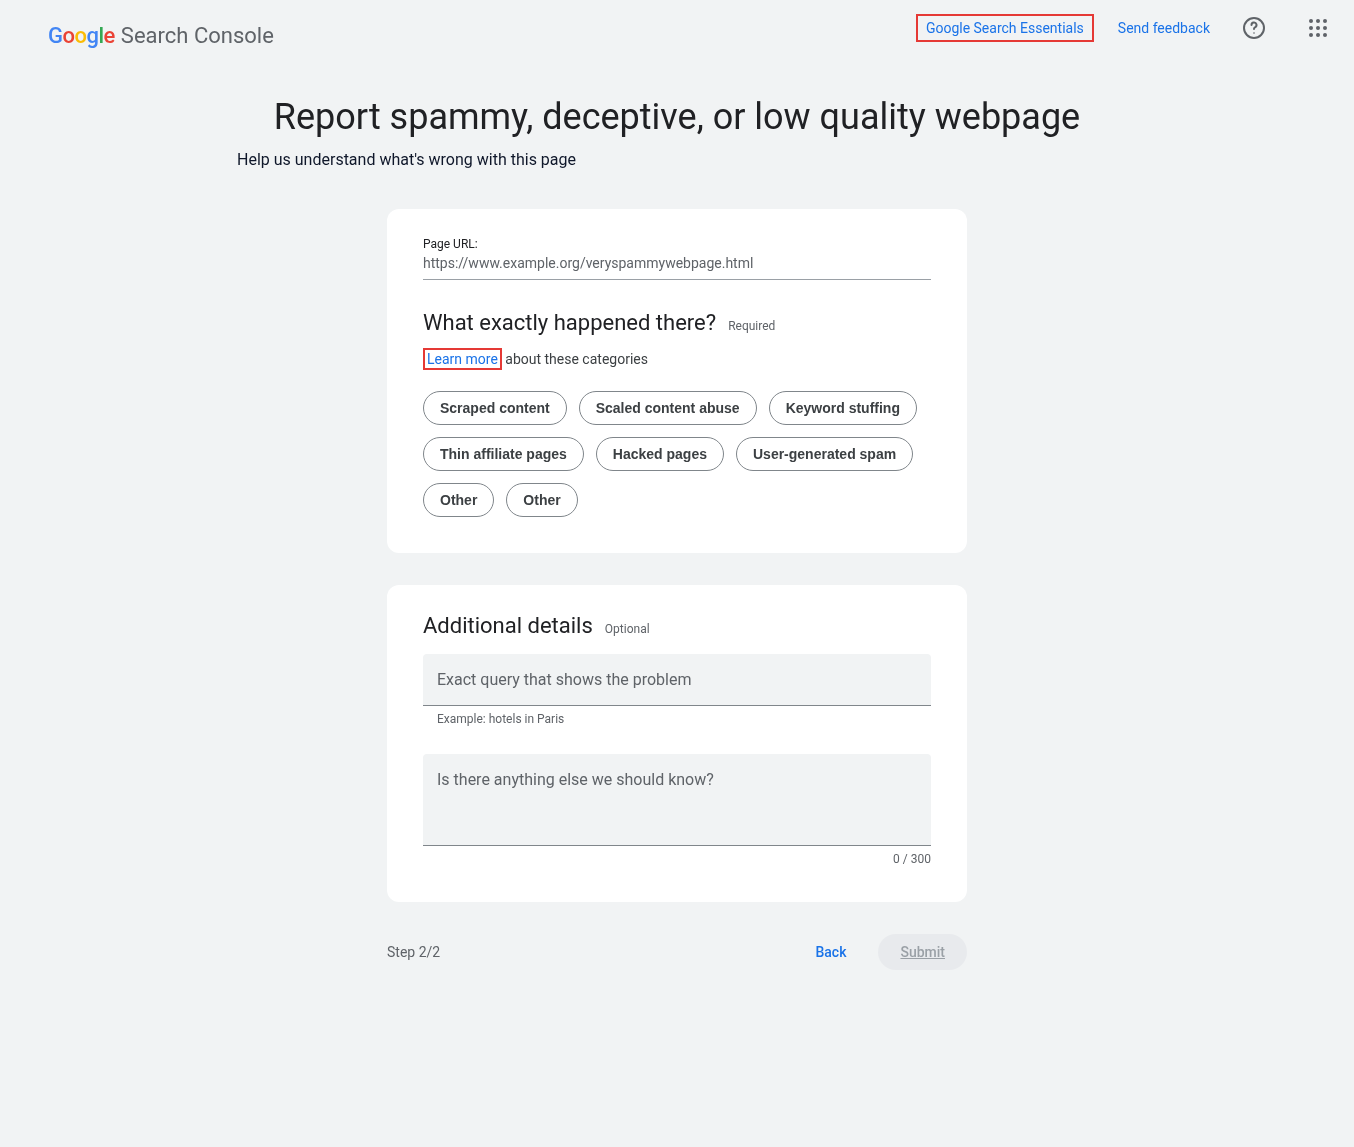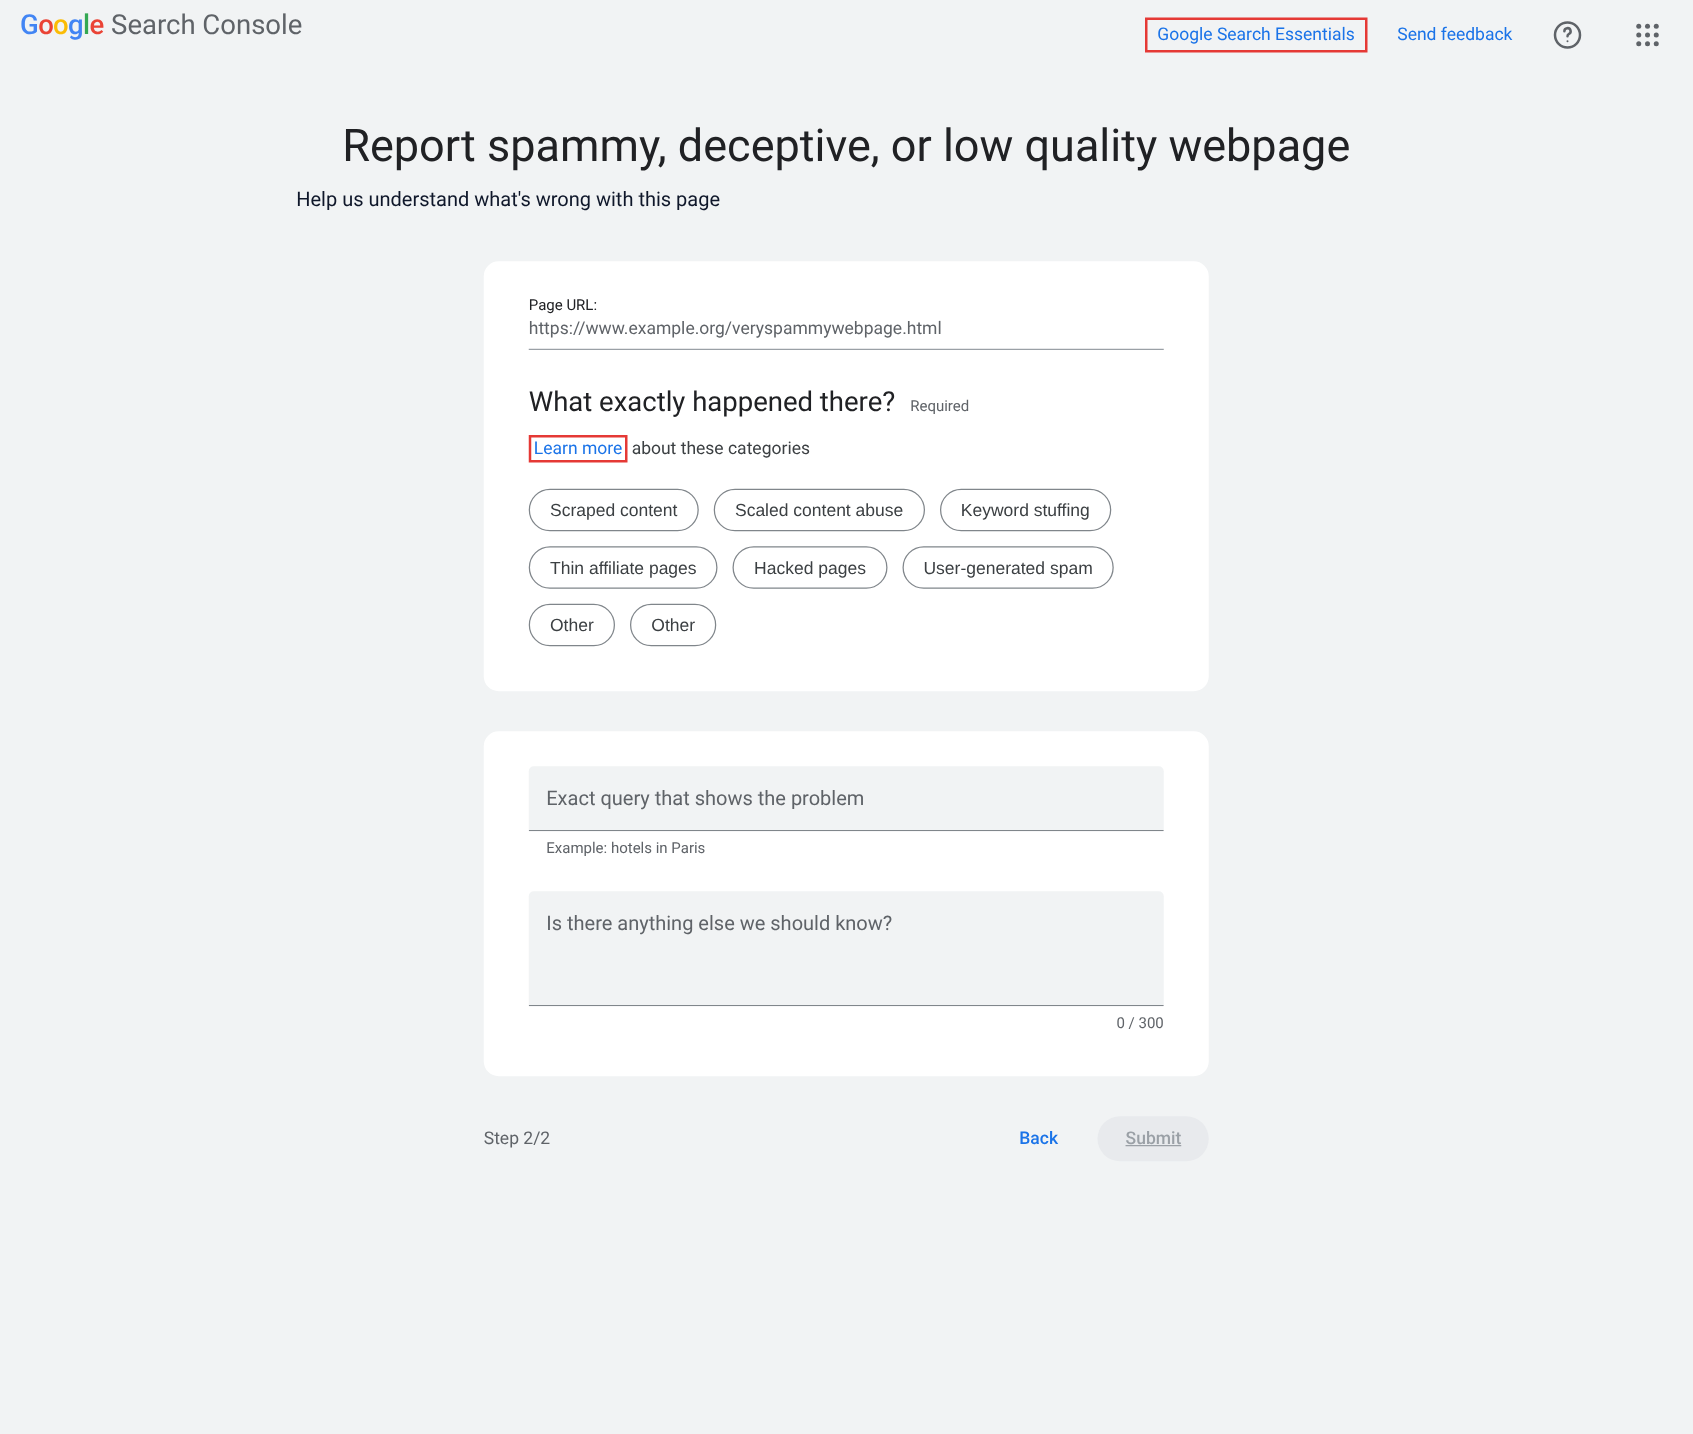--- a/index.html
+++ b/index.html
@@ -5,24 +5,25 @@
   * { box-sizing: border-box; margin: 0; padding: 0; }
   body {
     font-family: 'Google Sans', Roboto, Arial, sans-serif;
     background: #f1f3f4;
     color: #202124;
     width: 1354px;
     min-height: 1147px;
   }
   .header {
     display: flex;
-    align-items: flex-start;
+    align-items: flex-end;
     justify-content: space-between;
     padding: 8px 16px;
     height: 56px;
+    margin-left: 32px;
   }
   .logo-area {
     display: flex;
     align-items: center;
     gap: 6px;
   }
   .google-logo { font-size: 22px; font-weight: 500; letter-spacing: -0.5px; }
   .g1 { color: #4285f4; }
   .g2 { color: #ea4335; }
   .g3 { color: #fbbc05; }
@@ -124,20 +125,21 @@
     gap: 12px;
   }
   .chip {
     border: 1px solid #80868b;
     border-radius: 18px;
     padding: 8px 16px;
     font-size: 14px;
     color: #3c4043;
     background: #fff;
     cursor: pointer;
+    font-weight: bold;
   }
   .text-input {
     width: 100%;
     background: #f1f3f4;
     border: none;
     border-bottom: 1px solid #80868b;
     padding: 16px 14px;
     font-size: 16px;
     color: #3c4043;
     border-radius: 4px 4px 0 0;
@@ -258,20 +260,24 @@
       <button class="chip">Keyword stuffing</button>
       <button class="chip">Thin affiliate pages</button>
       <button class="chip">Hacked pages</button>
       <button class="chip">User-generated spam</button>
       <button class="chip">Other</button>
       <button class="chip">Other</button>
     </div>
   </div>
 
   <div class="card">
+    <div class="section-heading-row" style="margin-top:0;">
+      <div class="section-heading">Additional details</div>
+      <div class="section-tag">Optional</div>
+    </div>
 
     <input type="text" class="text-input" placeholder="Exact query that shows the problem" style="">
     <div class="hint-text">Example: hotels in Paris</div>
 
     <div class="textarea-wrap">
       <textarea class="text-input" placeholder="Is there anything else we should know?" style=""></textarea>
       <div class="char-count">0 / 300</div>
     </div>
   </div>
 

